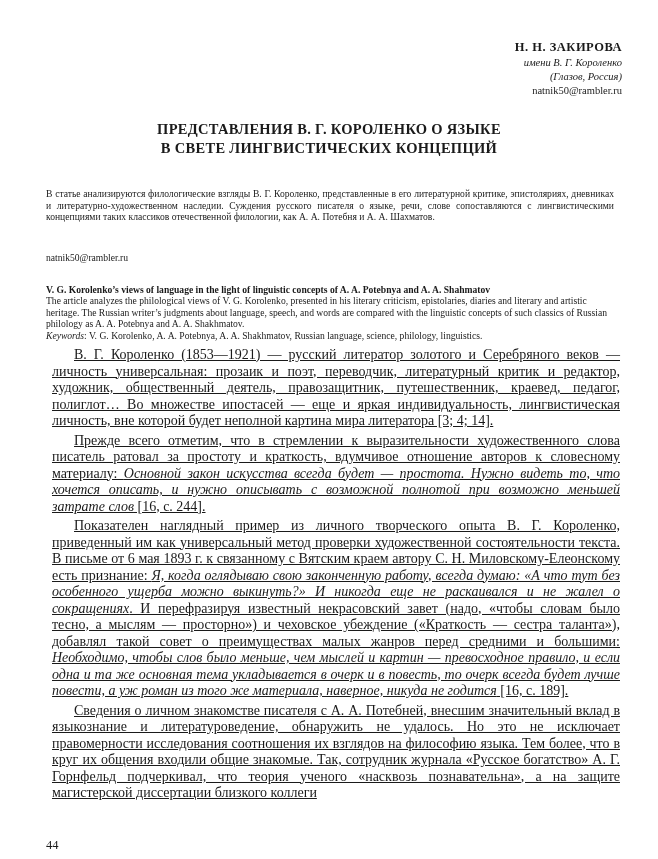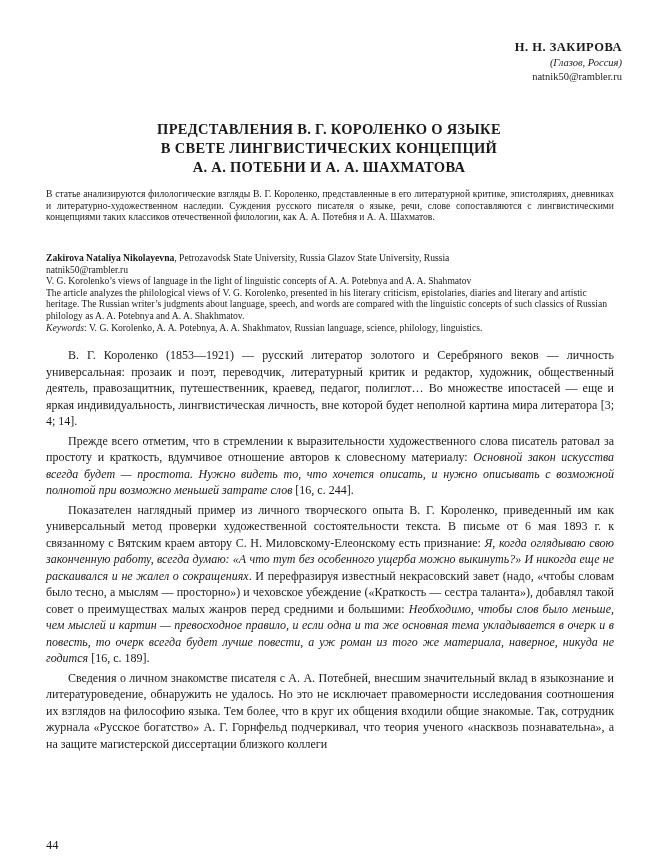--- a/index.html
+++ b/index.html
@@ -27,57 +27,56 @@
       position: absolute; left: 46px; width: 568px; top: 188px;
       font-size: 9.6px; line-height: 11.6px; text-align: justify;
     }
     .abstract-ru .kw-label { font-style: italic; }
 
     .abstract-en {
       position: absolute; left: 46px; width: 568px; top: 252px;
       font-size: 9.6px; line-height: 11.6px;
     }
     .abstract-en .en-author { font-weight: bold; }
-    .abstract-en .en-title { font-weight: normal; }
+    .abstract-en .en-title { font-weight: bold; margin-top: 20px; }
     .abstract-en .kw-label { font-style: italic; }
 
     .body-text {
-      position: absolute; left: 46px; width: 568px; top: 347px;
-      font-size: 12px; line-height: 16.5px; text-align: justify;
+      position: absolute; left: 52px; width: 568px; top: 347px;
+      font-size: 14px; line-height: 16.5px; text-align: justify; text-decoration: underline;
     }
     .body-text p { margin: 0 0 3px 0; text-indent: 22px; }
     .body-text em { font-style: italic; }
 
     .page-number {
       position: absolute; left: 46px; top: 838px; font-size: 12.5px;
     }
   </style>
 </head>
 <body>
 
 <div class="page">
 
   <div class="author-block">
     <div class="author-name">Н. Н. ЗАКИРОВА</div>
+    <div class="aff">имени В. Г. Короленко</div>
     <div class="aff">(Глазов, Россия)</div>
     <div class="email-top">natnik50@rambler.ru</div>
   </div>
 
   <div class="title-block">
     <div>ПРЕДСТАВЛЕНИЯ В. Г. КОРОЛЕНКО О ЯЗЫКЕ</div>
     <div>В СВЕТЕ ЛИНГВИСТИЧЕСКИХ КОНЦЕПЦИЙ</div>
-    <div>А. А. ПОТЕБНИ И А. А. ШАХМАТОВА</div>
   </div>
 
   <div class="abstract-ru">
     <div>В статье анализируются филологические взгляды В. Г. Короленко, представленные в его литературной критике, эпистоляриях, дневниках и литературно-художественном наследии. Суждения русского писателя о языке, речи, слове сопоставляются с лингвистическими концепциями таких классиков отечественной филологии, как А. А. Потебня и А. А. Шахматов.</div>
   </div>
 
   <div class="abstract-en">
-    <div><span class="en-author">Zakirova Nataliya Nikolayevna</span><span>, Petrozavodsk State University, Russia Glazov State University, Russia</span></div>
     <div>natnik50@rambler.ru</div>
     <div class="en-title">V. G. Korolenko’s views of language in the light of linguistic concepts of A. A. Potebnya and A. A. Shahmatov</div>
     <div>The article analyzes the philological views of V. G. Korolenko, presented in his literary criticism, epistolaries, diaries and literary and artistic heritage. The Russian writer’s judgments about language, speech, and words are compared with the linguistic concepts of such classics of Russian philology as A. A. Potebnya and A. A. Shakhmatov.</div>
     <div><span class="kw-label">Keywords</span><span>: V. G. Korolenko, A. A. Potebnya, A. A. Shakhmatov, Russian language, science, philology, linguistics.</span></div>
   </div>
 
   <div class="body-text">
     <p>В. Г. Короленко (1853—1921) — русский литератор золотого и Серебряного веков — личность универсальная: прозаик и поэт, переводчик, литературный критик и редактор, художник, общественный деятель, правозащитник, путешественник, краевед, педагог, полиглот… Во множестве ипостасей — еще и яркая индивидуальность, лингвистическая личность, вне которой будет неполной картина мира литератора [3; 4; 14].</p>
     <p><span>Прежде всего отметим, что в стремлении к выразительности художественного слова писатель ратовал за простоту и краткость, вдумчивое отношение авторов к словесному материалу: </span><em>Основной закон искусства всегда будет — простота. Нужно видеть то, что хочется описать, и нужно описывать с возможной полнотой при возможно меньшей затрате слов</em><span> [16, с. 244].</span></p>
     <p><span>Показателен наглядный пример из личного творческого опыта В. Г. Короленко, приведенный им как универсальный метод проверки художественной состоятельности текста. В письме от 6 мая 1893 г. к связанному с Вятским краем автору С. Н. Миловскому-Елеонскому есть признание: </span><em>Я, когда оглядываю свою законченную работу, всегда думаю: «А что тут без особенного ущерба можно выкинуть?» И никогда еще не раскаивался и не жалел о сокращениях</em><span>. И перефразируя известный некрасовский завет (надо, «чтобы словам было тесно, а мыслям — просторно») и чеховское убеждение («Краткость — сестра таланта»), добавлял такой совет о преимуществах малых жанров перед средними и большими: </span><em>Необходимо, чтобы слов было меньше, чем мыслей и картин — превосходное правило, и если одна и та же основная тема укладывается в очерк и в повесть, то очерк всегда будет лучше повести, а уж роман из того же материала, наверное, никуда не годится</em><span> [16, с. 189].</span></p>

